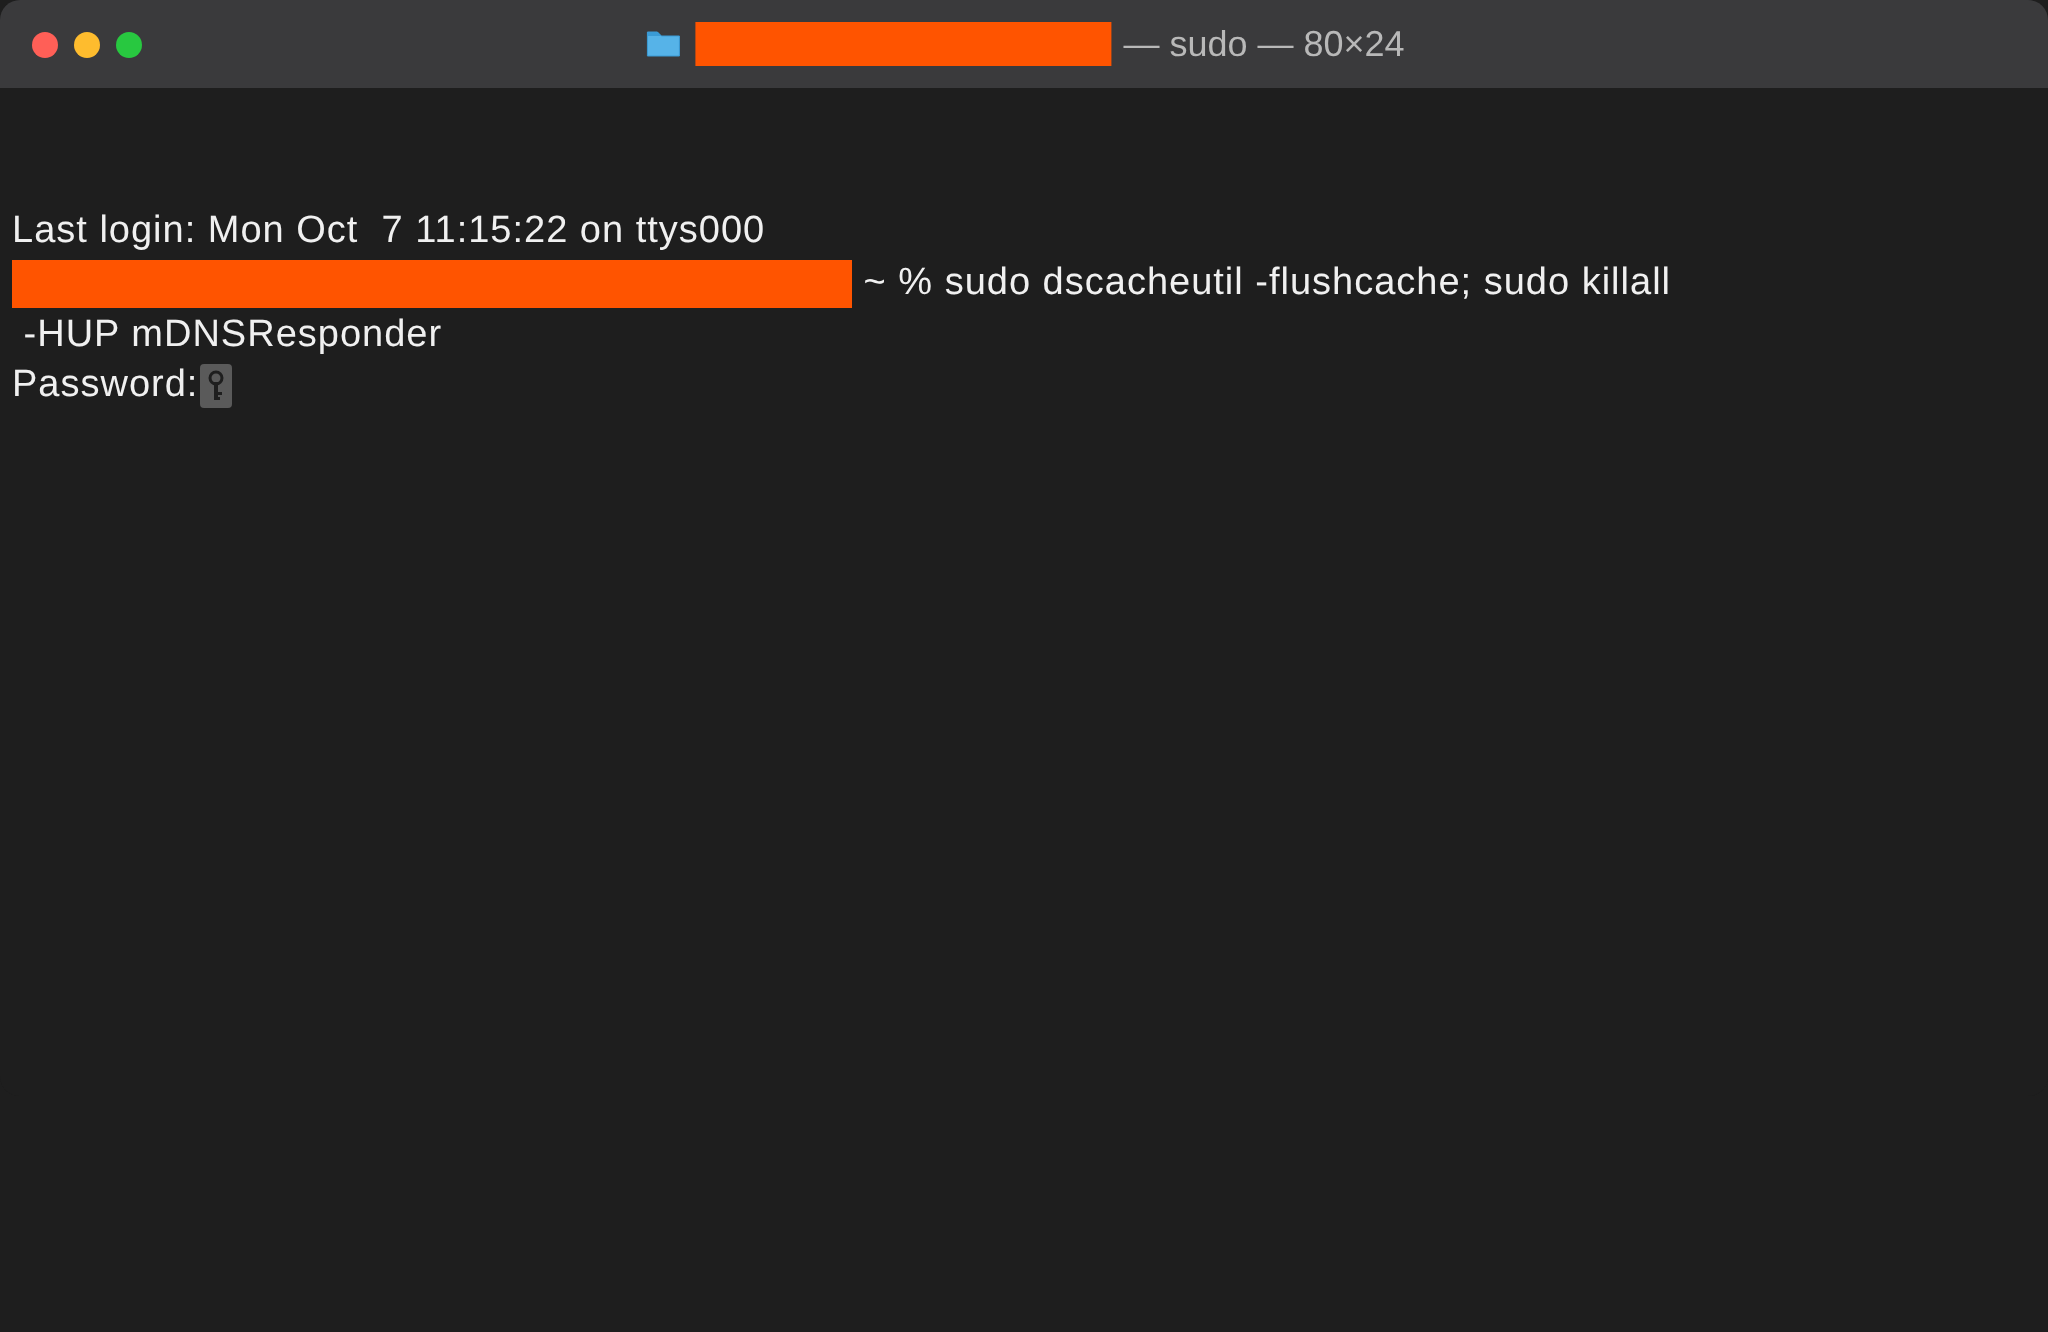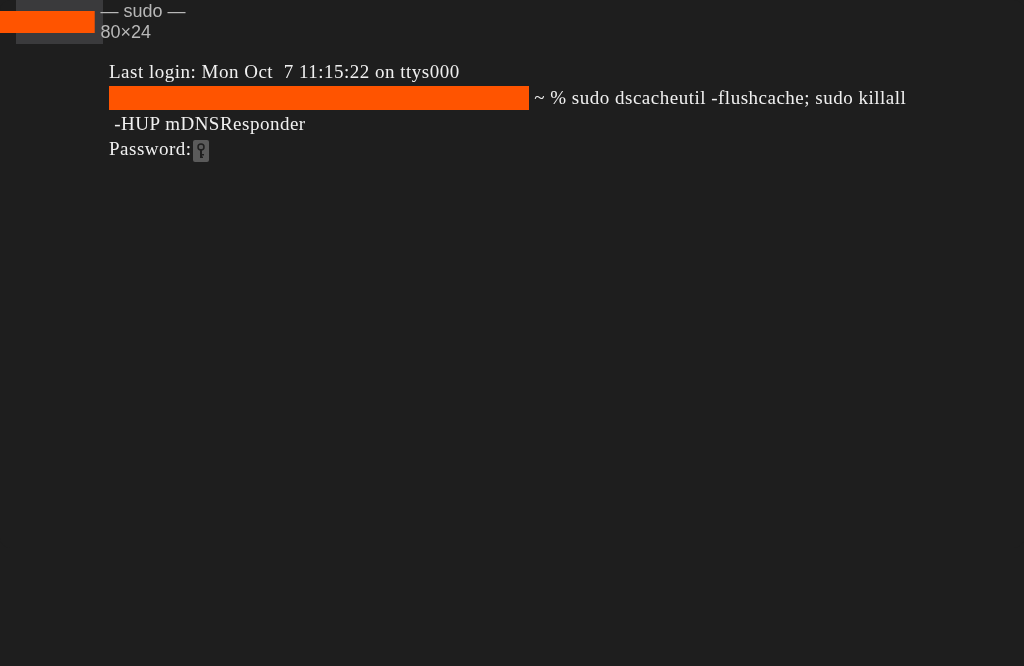--- a/index.html
+++ b/index.html
@@ -14,21 +14,21 @@
       height: 666px;
       overflow: hidden;
     }
     .window {
       width: 1024px;
       height: 548px;
       background: #1e1e1e;
       border-radius: 10px;
       overflow: hidden;
       display: flex;
-      padding-left: 16px;
+      flex-direction: column;
     }
     .titlebar {
       height: 44px;
       background: #3a3a3c;
       display: flex;
       align-items: center;
       padding: 0 16px;
       position: relative;
       flex-shrink: 0;
     }
@@ -71,21 +71,21 @@
       height: 22px;
       display: inline-block;
     }
     .terminal-body {
       flex: 1;
       background: #1e1e1e;
       padding: 8px 6px;
       font-size: 19px;
       line-height: 1.35;
       color: #f0f0f0;
-      font-family: Liberation Serif, serif;
+      font-family: Liberation Sans, sans-serif;
       letter-spacing: 0.5px;
       white-space: pre-wrap;
       word-break: break-all;
     }
     .line {
       display: block;
     }
     .redacted-line {
       background: #ff5400;
       width: 420px;

